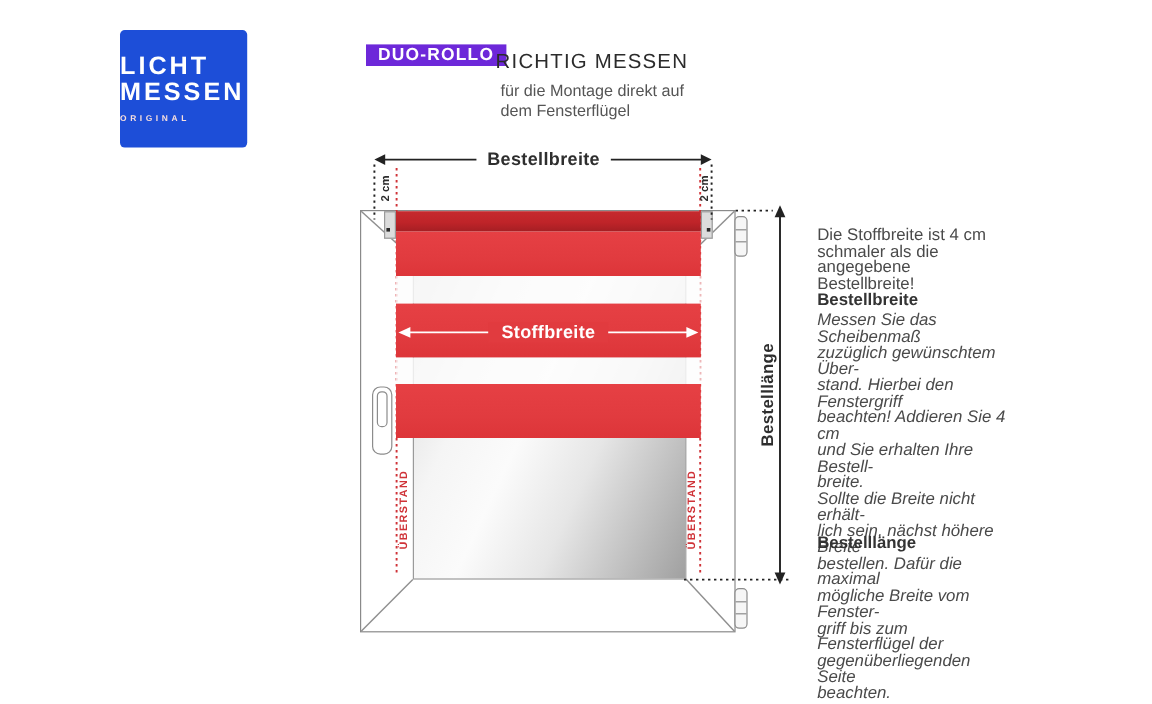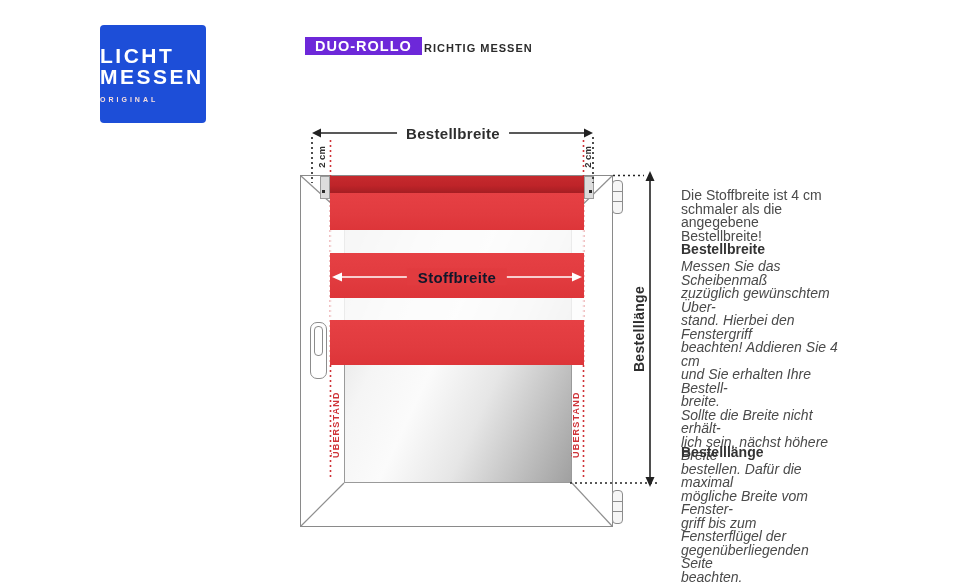--- a/index.html
+++ b/index.html
@@ -9,21 +9,21 @@
 
   
   .logo{left:100px;top:25px;width:106px;height:98px;background:#1d4ed8;border-radius:4px;
         display:flex;flex-direction:column;align-items:flex-start;justify-content:center;color:#fff;}
   .logo .word{font-size:21px;font-weight:bold;letter-spacing:2.5px;line-height:21px;}
   .logo .sub{margin-top:9px;font-size:7px;letter-spacing:3px;font-weight:bold;color:#f8dfdd;}
 
   
   .badge{left:305px;top:37px;background:#6d28d9;color:#fff;font-size:14.5px;font-weight:bold;
          letter-spacing:1px;padding:1px 10px;}
-  .title{left:424px;top:42px;font-size:11px;font-weight:bold;letter-spacing:1px;color:#2b2b2b;}
+  .title{left:413px;top:42px;font-size:17px;font-weight:normal;letter-spacing:1px;color:#2b2b2b;}
   .subtitle{left:417px;top:67px;font-size:13.5px;line-height:17px;color:#555;white-space:pre-line;}
 
   
   .win-outer{left:300px;top:175px;width:313px;height:352px;border:1.5px solid #8a8a8a;
              box-sizing:border-box;background:#fff;z-index:1;}
   .win-glass{left:344px;top:215px;width:228px;height:268px;border:1px solid #9a9a9a;box-sizing:border-box;
              background:linear-gradient(115deg,#d6d6d6 0%,#f5f5f5 28%,#fbfbfb 45%,#e6e6e6 65%,#a0a0a0 100%);
              z-index:1;}
   svg.layer{left:0;top:0;width:960px;height:587px;pointer-events:none;}
   .under{z-index:2;} .over{z-index:4;}
@@ -43,21 +43,21 @@
   .hinge{left:612px;width:11px;height:34px;border:1.5px solid #8c8c8c;border-radius:4px;background:#f6f6f6;
          box-sizing:border-box;z-index:3;}
   .hinge i{position:absolute;left:0;width:100%;height:1.2px;background:#8c8c8c;}
   .hinge i.l1{top:10px;} .hinge i.l2{top:20px;}
 
   
   .mlabel{z-index:5;white-space:nowrap;}
   .lbl-bb{left:453px;top:133px;transform:translate(-50%,-50%);background:#fff;padding:0 9px;
           font-size:15px;font-weight:bold;color:#2e2e2e;letter-spacing:.3px;}
   .lbl-sb{left:457px;top:277px;transform:translate(-50%,-50%);background:#e13b3f;padding:0 11px;
-          font-size:15px;font-weight:bold;color:#0f172a;letter-spacing:.3px;}
+          font-size:15px;font-weight:bold;color:#ffffff;letter-spacing:.3px;}
   .lbl-bl{left:589px;top:321px;width:100px;height:16px;text-align:center;transform:rotate(-90deg);
           font-size:14px;font-weight:bold;color:#2e2e2e;letter-spacing:.3px;}
   .lbl-2cm{width:28px;height:12px;text-align:center;transform:rotate(-90deg);
            font-size:9.5px;font-weight:bold;color:#2e2e2e;}
   .cm-left{left:308px;top:151px;} .cm-right{left:574px;top:151px;}
   .lbl-ueb{width:56px;height:12px;text-align:center;transform:rotate(-90deg);
            font-size:9px;font-weight:bold;letter-spacing:1.2px;color:#cf3338;}
   .ueb-left{left:309px;top:424px;} .ueb-right{left:549px;top:424px;}
 
   
@@ -71,20 +71,22 @@
 <div class="stage">
 
   <div class="abs logo">
     <div class="word">LICHT</div>
     <div class="word">MESSEN</div>
     <div class="sub">ORIGINAL</div>
   </div>
 
   <div class="abs badge">DUO-ROLLO</div>
   <div class="abs title">RICHTIG MESSEN</div>
+  <div class="abs subtitle">für die Montage direkt auf
+dem Fensterflügel</div>
 
   <div class="abs win-outer"></div>
   <div class="abs win-glass"></div>
 
   <svg class="abs layer under">
     <g stroke="#8f8f8f" stroke-width="1.2">
       <line x1="301" y1="176" x2="344" y2="215"></line>
       <line x1="612" y1="176" x2="572" y2="215"></line>
       <line x1="301" y1="526" x2="344" y2="483"></line>
       <line x1="612" y1="526" x2="572" y2="483"></line>

